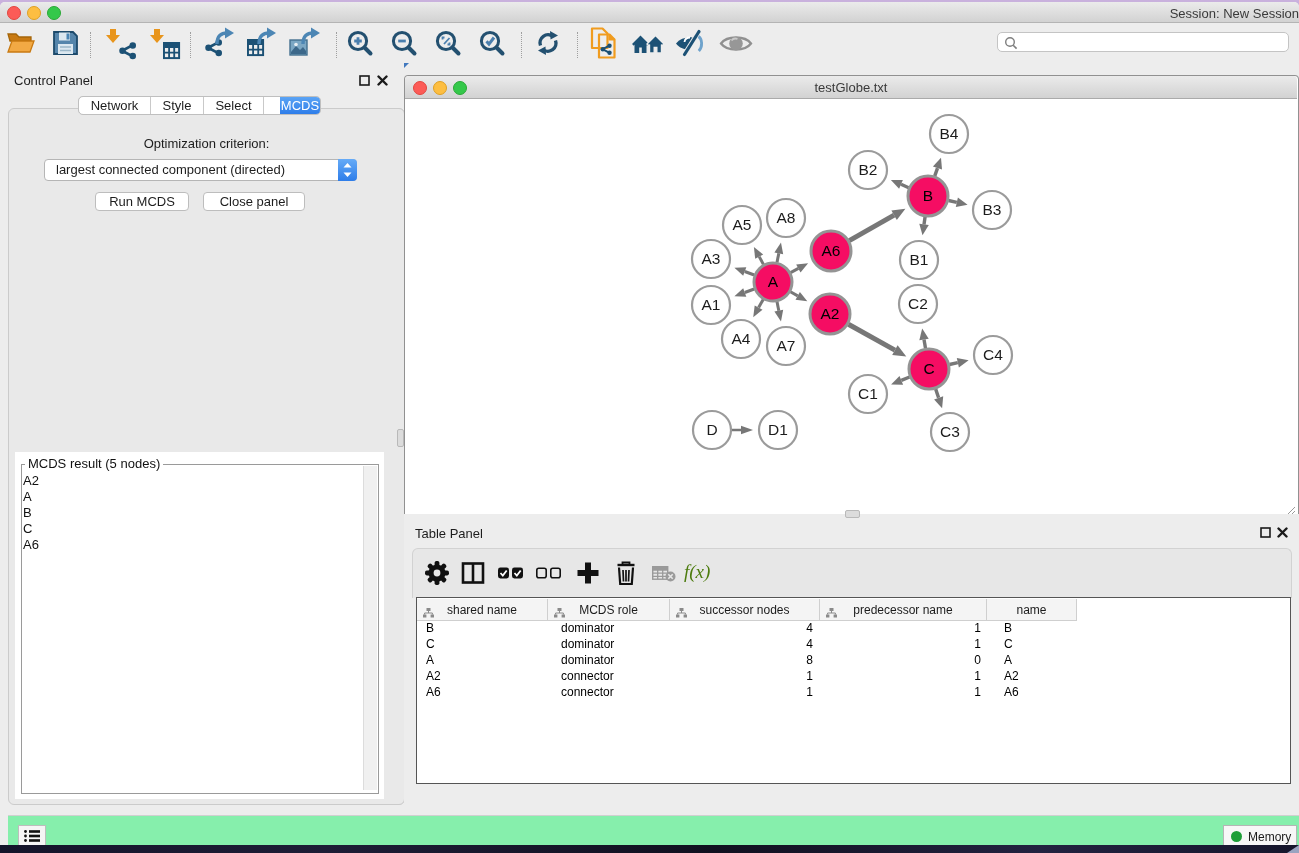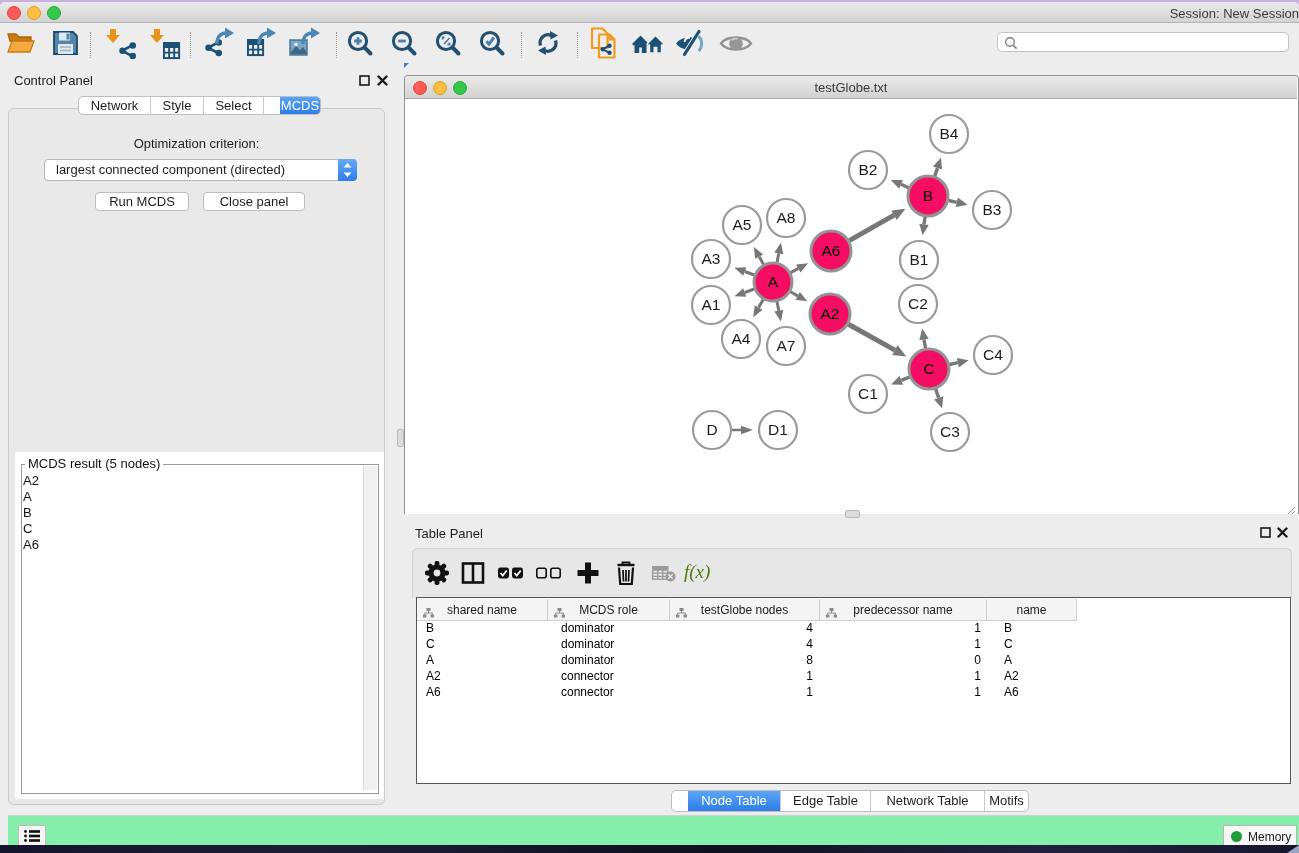--- a/index.html
+++ b/index.html
@@ -9,21 +9,21 @@
 #app{left:0;top:2px;width:1299px;height:843px;background:#ededed;border-radius:5px 5px 0 0;}
 #titlebar{left:0;top:0;width:1299px;height:20px;background:linear-gradient(#ebebeb,#d2d2d2);
  border-bottom:1px solid #b4b4b4;border-radius:5px 5px 0 0;}
 .tl{width:12px;height:12px;border-radius:50%;top:4px;}
 #title{width:100%;text-align:center;font-size:13px;color:#3a3a3a;}
 #toolbar{left:0;top:22px;width:1299px;height:40px;background:#ededed;}
 .sep{top:8px;width:0;height:26px;border-left:1px dotted #9f9f9f;}
 #search{left:997px;top:8px;width:290px;height:18px;background:#fff;border:1px solid #c4c4c4;border-radius:5px;}
 
 #cpanel{left:0;top:62px;width:389px;height:756px;background:#ededed;}
-#cp-box{left:8px;top:44px;width:375px;height:695px;background:#e9e9e9;border:1px solid #cbcbcb;border-radius:6px;}
+#cp-box{left:8px;top:44px;width:375px;height:695px;background:#e9e9e9;border:1px solid #cbcbcb;border-radius:6px;padding-left:20px;}
 .hdrtxt{font-size:13px;color:#1d1d1d;}
 
 .tabgroup{height:19px;z-index:3;display:flex;border:1px solid #bfbfbf;border-radius:5px;background:#fff;overflow:hidden;}
 .tab{font-size:13px;color:#1d1d1d;text-align:center;line-height:17px;border-right:1px solid #c9c9c9;}
 .tab:last-child{border-right:none;}
 .tab.sel{background:linear-gradient(#5ba4f5,#2e7de9);color:#fff;margin-left:16px;}
 
 .btn{background:#fff;border:1px solid #bdbdbd;border-radius:4px;font-size:13px;color:#1d1d1d;
  text-align:center;}
 
@@ -588,21 +588,21 @@
             </svg></span>
           <div class="thtxt abs">MCDS role</div>
         </div>
         <div class="th abs" style="left:253px;width:149px;">
           <span class="abs" style="left:6px;top:5px;"><svg width="11" height="10" viewBox="0 0 11 10">
               <rect x="3.5" y="0" width="4" height="3" fill="#8a8a8a"></rect>
               <rect x="0" y="6.5" width="3.4" height="3" fill="#8a8a8a"></rect>
               <rect x="7.6" y="6.5" width="3.4" height="3" fill="#8a8a8a"></rect>
               <path d="M5.5 3 v2 M1.6 6.5 v-1.5 h7.8 v1.5" stroke="#8a8a8a" fill="none"></path>
             </svg></span>
-          <div class="thtxt abs">testGlobe nodes</div>
+          <div class="thtxt abs">successor nodes</div>
         </div>
         <div class="th abs" style="left:403px;width:166px;">
           <span class="abs" style="left:6px;top:5px;"><svg width="11" height="10" viewBox="0 0 11 10">
               <rect x="3.5" y="0" width="4" height="3" fill="#8a8a8a"></rect>
               <rect x="0" y="6.5" width="3.4" height="3" fill="#8a8a8a"></rect>
               <rect x="7.6" y="6.5" width="3.4" height="3" fill="#8a8a8a"></rect>
               <path d="M5.5 3 v2 M1.6 6.5 v-1.5 h7.8 v1.5" stroke="#8a8a8a" fill="none"></path>
             </svg></span>
           <div class="thtxt abs">predecessor name</div>
         </div>
@@ -628,26 +628,20 @@
         <div class="cell abs" style="left:144px;top:71px;">connector</div>
         <div class="cell abs" style="left:253px;top:71px;width:143px;text-align:right;">1</div>
         <div class="cell abs" style="left:403px;top:71px;width:161px;text-align:right;">1</div>
         <div class="cell abs" style="left:587px;top:71px;">A2</div>
         <div class="cell abs" style="left:9px;top:87px;">A6</div>
         <div class="cell abs" style="left:144px;top:87px;">connector</div>
         <div class="cell abs" style="left:253px;top:87px;width:143px;text-align:right;">1</div>
         <div class="cell abs" style="left:403px;top:87px;width:161px;text-align:right;">1</div>
         <div class="cell abs" style="left:587px;top:87px;">A6</div>
     </div>
-    <div class="tabgroup abs" style="left:267px;top:276px;width:356px;height:20px;">
- <div class="tab sel" style="width:92px;line-height:20px;">Node Table</div>
- <div class="tab" style="width:89px;line-height:20px;">Edge Table</div>
- <div class="tab" style="width:113px;line-height:20px;">Network Table</div>
- <div class="tab" style="flex:1;line-height:20px;">Motifs</div>
-</div>
   </div>
 
   <div id="status" class="abs">
     <div class="abs" style="left:10px;top:9px;width:26px;height:19px;background:#f5f5f5;border:1px solid #bdbdbd;">
  <svg class="abs" style="left:5px;top:3px;" width="16" height="14" viewBox="0 0 16 14">
   <circle cx="1.5" cy="2.5" r="1.4" fill="#111"></circle>
           <rect x="5" y="1.2" width="11" height="2.6" fill="#111"></rect>
   <circle cx="1.5" cy="7" r="1.4" fill="#111"></circle>
           <rect x="5" y="5.7" width="11" height="2.6" fill="#111"></rect>
   <circle cx="1.5" cy="11.5" r="1.4" fill="#111"></circle>

